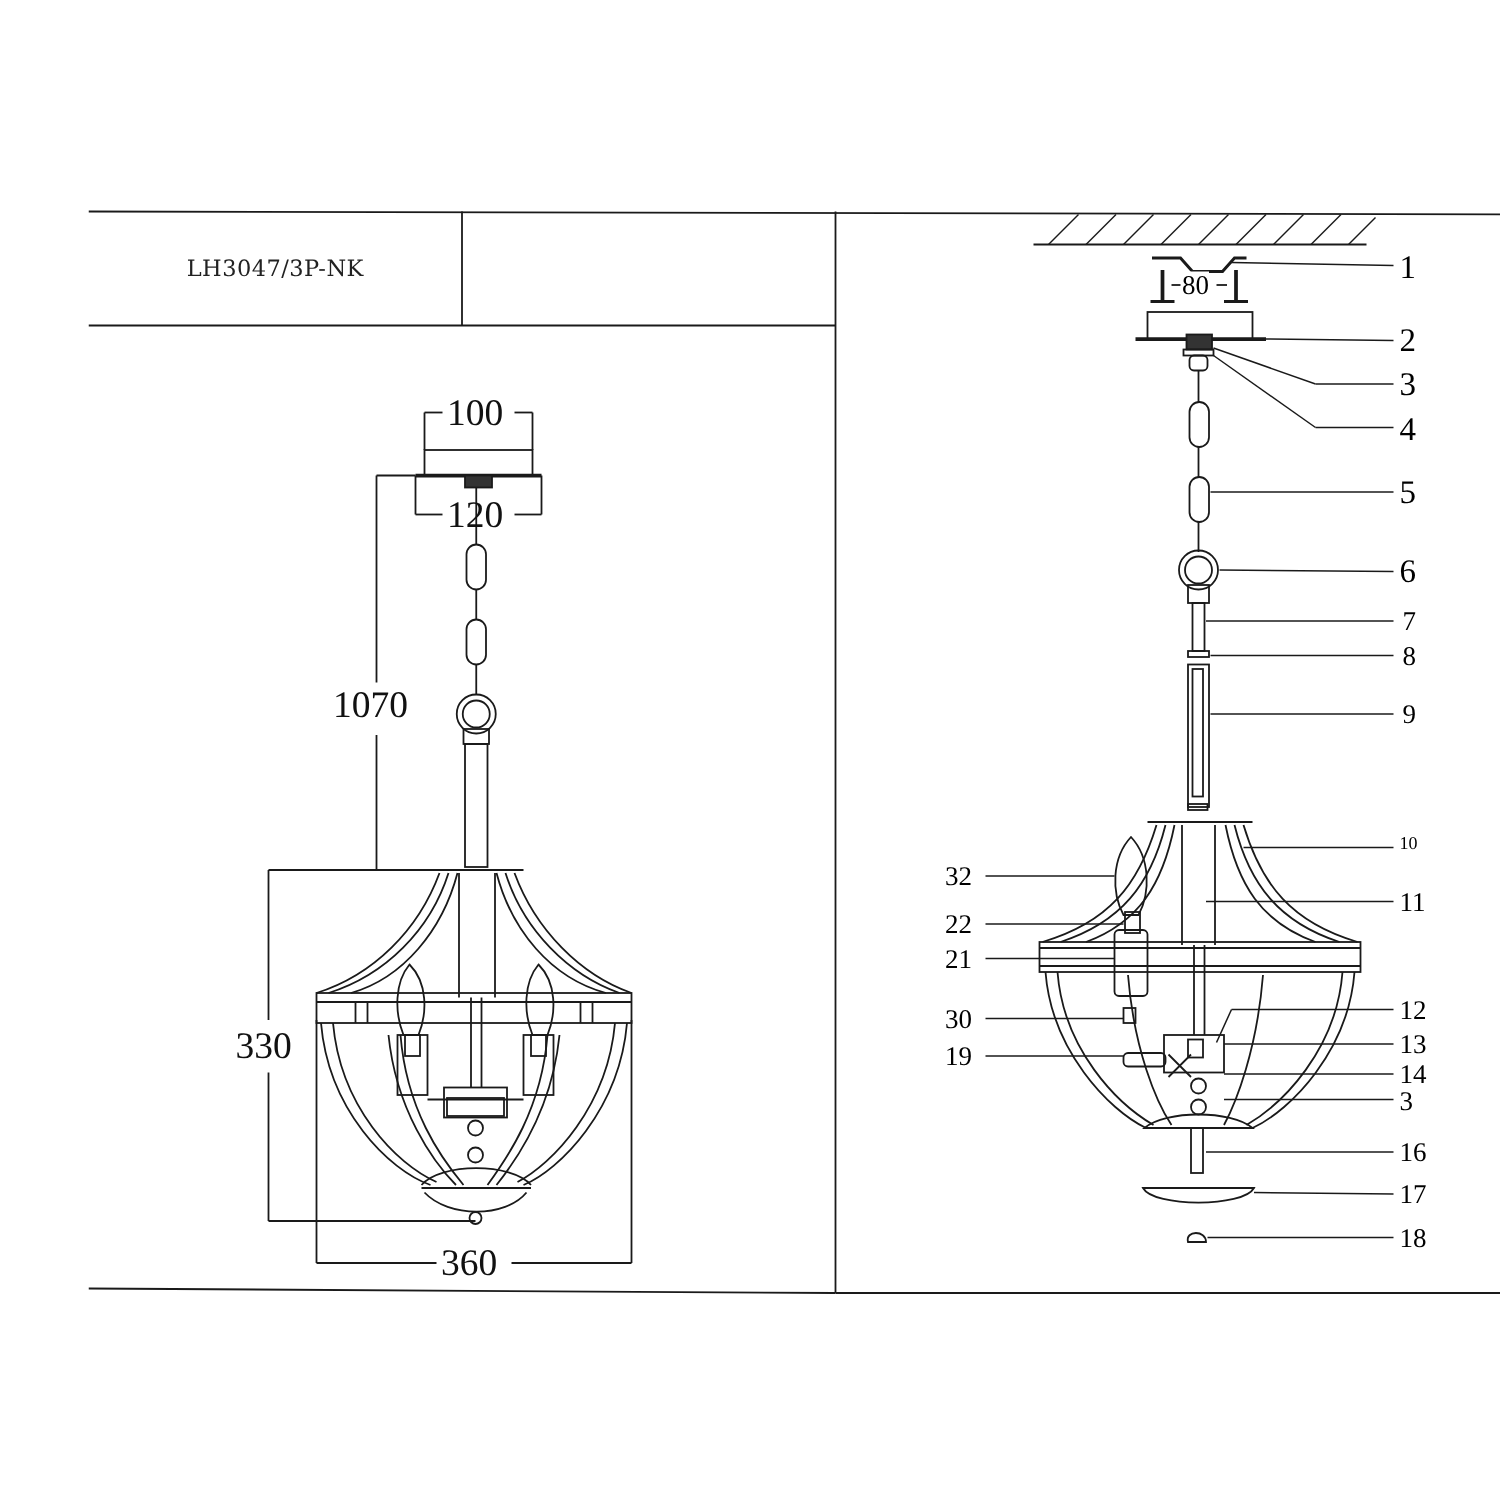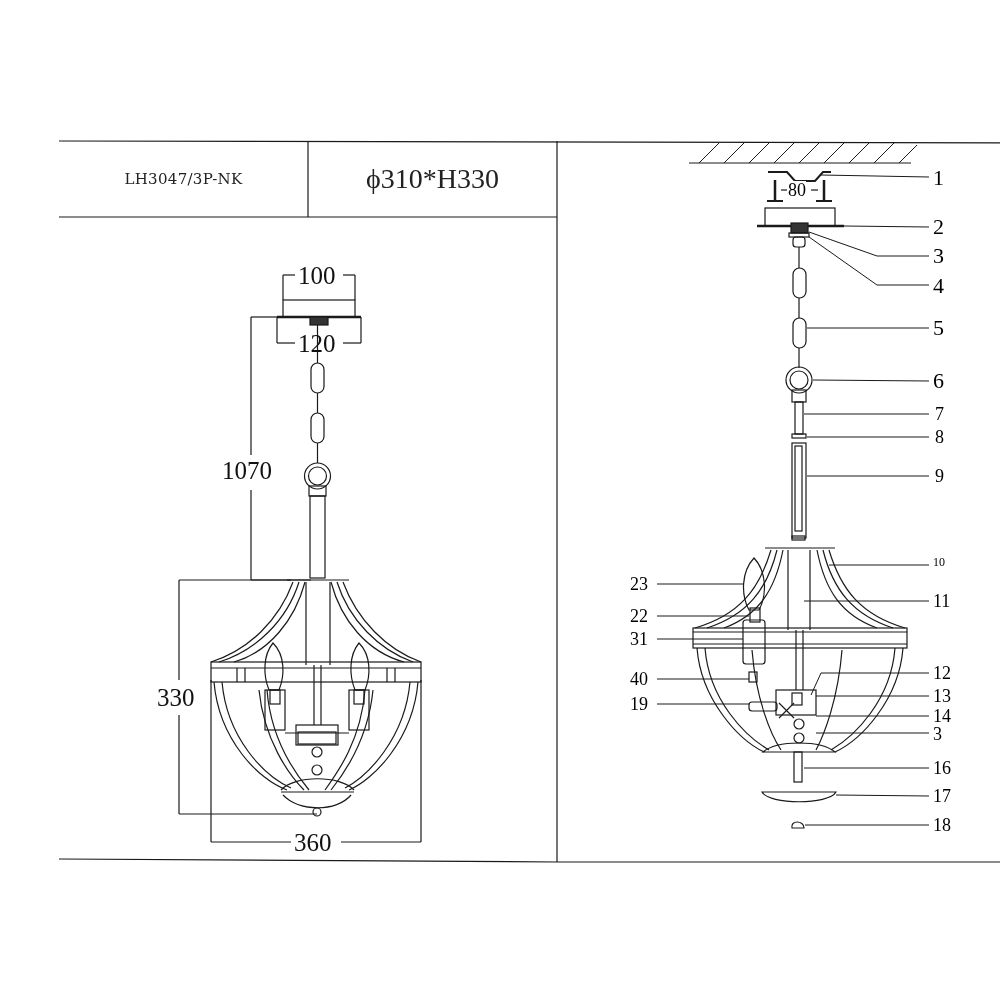--- a/index.html
+++ b/index.html
@@ -230,21 +230,20 @@
         <line x1="598" y1="584" x2="684" y2="584"></line>
         <line x1="598" y1="616" x2="690" y2="616"></line>
         <line x1="598" y1="639" x2="684" y2="639"></line>
         <line x1="598" y1="679" x2="690" y2="679"></line>
         <line x1="598" y1="704" x2="690" y2="704"></line>
       </g>
     </g>
   </svg>
 
   <div class="hdr-cell model">LH3047/3P-NK</div>
-  <div class="hdr-cell dims">ϕ310*H330</div>
 
   <div class="dimtxt" style="left:238px;top:263px;">100</div>
   <div class="dimtxt" style="left:238px;top:331px;background:transparent;">120</div>
   <div class="dimtxt" style="left:162px;top:458px;">1070</div>
   <div class="dimtxt" style="left:97px;top:685px;">330</div>
   <div class="dimtxt" style="left:234px;top:830px;">360</div>
 
   <div class="num" style="left:729px;top:181px;font-size:18px;background:#fff;">80</div>
 
   <div class="num" style="left:874px;top:167px;">1</div>
@@ -259,17 +258,17 @@
   <div class="num" style="left:874px;top:556px;font-size:12px;">10</div>
   <div class="num" style="left:874px;top:592px;font-size:18px;">11</div>
   <div class="num" style="left:874px;top:664px;font-size:18px;">12</div>
   <div class="num" style="left:874px;top:687px;font-size:18px;">13</div>
   <div class="num" style="left:874px;top:707px;font-size:18px;">14</div>
   <div class="num" style="left:874px;top:725px;font-size:18px;">3</div>
   <div class="num" style="left:874px;top:759px;font-size:18px;font-family:Liberation Serif, serif;">16</div>
   <div class="num" style="left:874px;top:787px;font-size:18px;">17</div>
   <div class="num" style="left:874px;top:816px;font-size:18px;">18</div>
   <div class="num" style="left:571px;top:695px;font-size:18px;">19</div>
-  <div class="num" style="left:571px;top:670px;font-size:18px;">40</div>
-  <div class="num" style="left:571px;top:630px;font-size:18px;">31</div>
+  <div class="num" style="left:571px;top:670px;font-size:18px;">30</div>
+  <div class="num" style="left:571px;top:630px;font-size:18px;">21</div>
   <div class="num" style="left:571px;top:607px;font-size:18px;">22</div>
-  <div class="num" style="left:571px;top:575px;font-size:18px;">23</div>
+  <div class="num" style="left:571px;top:575px;font-size:18px;">32</div>
 </div>
 
 </body></html>

